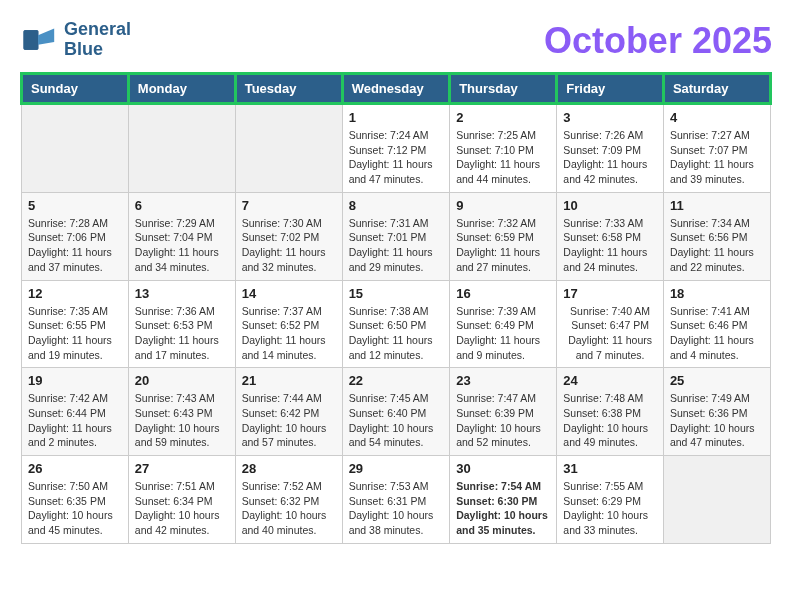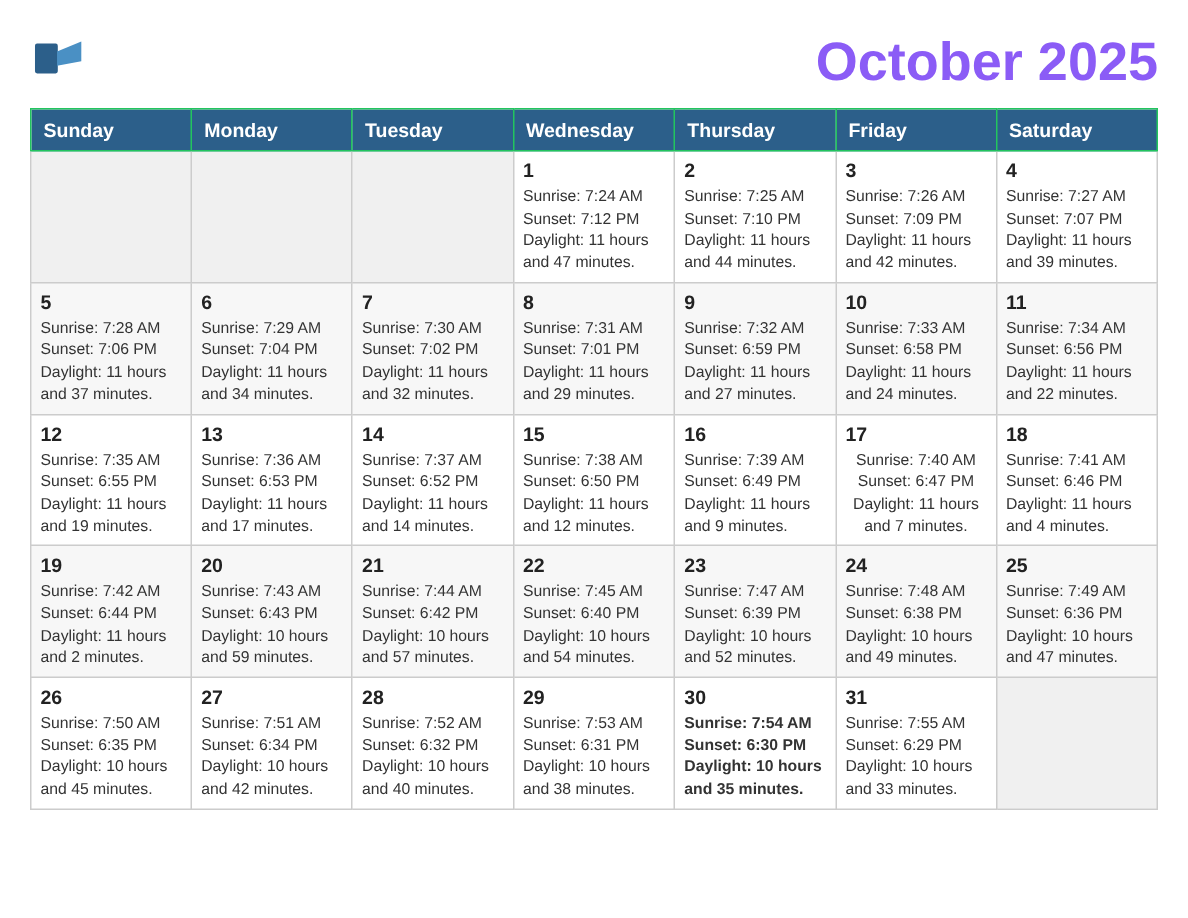--- a/index.html
+++ b/index.html
@@ -47,21 +47,21 @@
       width: 100%;
       border-collapse: collapse;
       border: 1px solid #ccc;
     }
     .calendar th {
       background-color: #2c5f8a;
       color: #fff;
       text-align: left;
       padding: 6px 8px;
       font-size: 13px;
-      border: 1px solid #22c55e;
+      border: 3px solid #22c55e;
     }
     .calendar td {
       vertical-align: top;
       border: 1px solid #ccc;
       padding: 5px 6px;
       width: 108px;
       min-height: 90px;
       background: #fff;
       font-size: 11px;
       color: #333;
@@ -90,20 +90,24 @@
 <div class="header">
   <div class="logo">
     <svg class="logo-icon" viewBox="0 0 40 40" xmlns="http://www.w3.org/2000/svg">
       <rect x="0" y="0" width="40" height="40" fill="none"></rect>
 
       <rect x="4" y="10" width="15" height="20" rx="1" fill="#2c5f8a"></rect>
       <rect x="4" y="10" width="15" height="20" rx="1" fill="none" stroke="#2c5f8a" stroke-width="1"></rect>
 
       <polygon points="19,15 36,8 36,22 19,25" fill="#4a90c4"></polygon>
     </svg>
+    <div class="logo-text">
+      <div>General</div>
+      <div>Blue</div>
+    </div>
   </div>
   <div class="title-block">
     <div class="month-title">October 2025</div>
   </div>
 </div>
 
 <table class="calendar">
   <thead>
     <tr>
     <th>Sunday</th>

